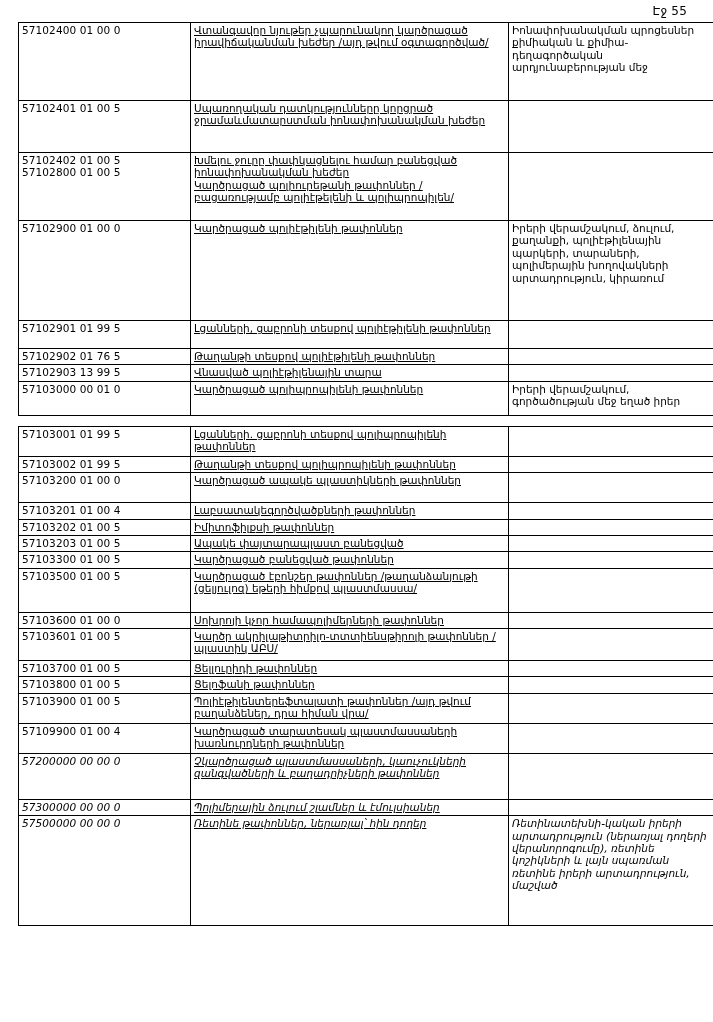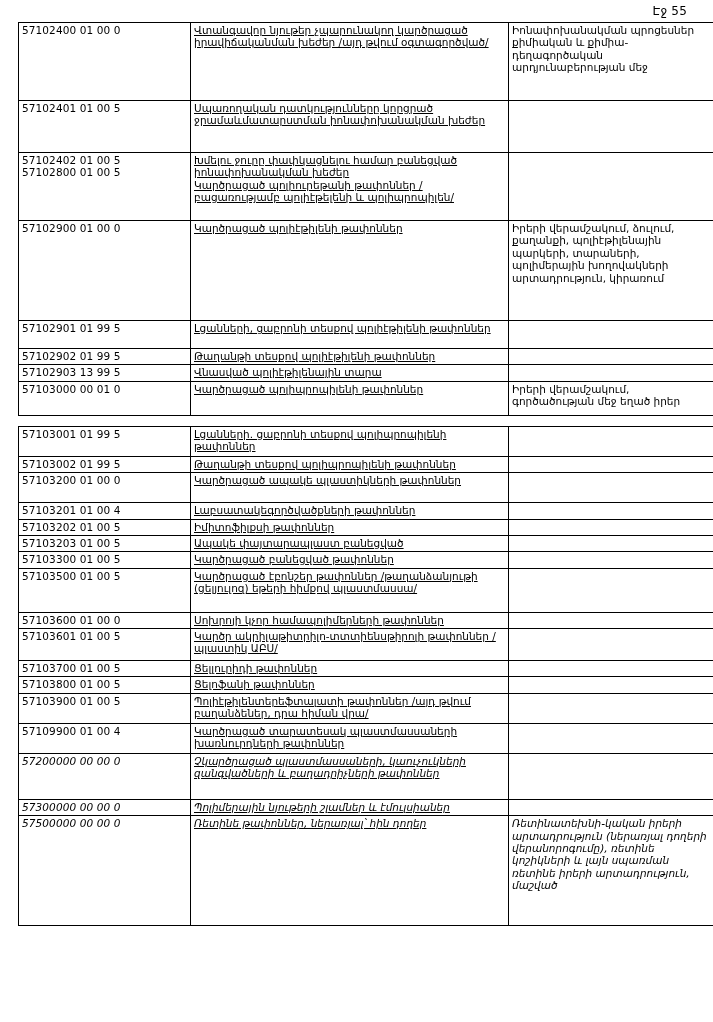--- a/index.html
+++ b/index.html
@@ -107,21 +107,21 @@
         <td class="desc">Իրերի վերամշակում, ձուլում, քաղանքի, պոլիէթիլենային պարկերի, տարաների, պոլիմերային խողովակների արտադրություն, կիրառում</td>
       </tr>
 
       <tr>
         <td class="code" style="height:24px">57102901 01 99 5</td>
         <td class="name">Լցանների, ցաբրոնի տեսքով պոլիէթիլենի թափոններ</td>
         <td class="desc"></td>
       </tr>
 
       <tr>
-        <td class="code">57102902 01 99 5</td>
+        <td class="code">57102902 01 76 5</td>
         <td class="name">Թաղանթի տեսքով պոլիէթիլենի թափոններ</td>
         <td class="desc"></td>
       </tr>
 
       <tr>
         <td class="code">57102903 13 99 5</td>
         <td class="name">Վնասված պոլիէթիլենային տարա</td>
         <td class="desc"></td>
       </tr>
 
@@ -222,21 +222,21 @@
       </tr>
 
       <tr>
         <td class="code italic" style="height:42px">57200000 00 00 0</td>
         <td class="name italic">Չկարծրացած պլաստմասսաների, կաուչուկների զանգվածների և բաղադրիչների թափոններ</td>
         <td class="desc italic"></td>
       </tr>
 
       <tr>
         <td class="code italic">57300000 00 00 0</td>
-        <td class="name italic">Պոլիմերային նյութերի շլամներ և էմուլսիաներ</td>
+        <td class="name italic">Պոլիմերային ձուլում շլամներ և էմուլսիաներ</td>
         <td class="desc italic"></td>
       </tr>
 
       <tr>
         <td class="code italic" style="height:106px">57500000 00 00 0</td>
         <td class="name italic">Ռետինե թափոններ, ներառյալ՝ հին դողեր</td>
         <td class="desc italic">Ռետինատեխնի-կական իրերի արտադրություն (ներառյալ դողերի վերանորոգումը), ռետինե կոշիկների և լայն սպառման ռետինե իրերի արտադրություն, մաշված</td>
       </tr>
 
     </tbody>

